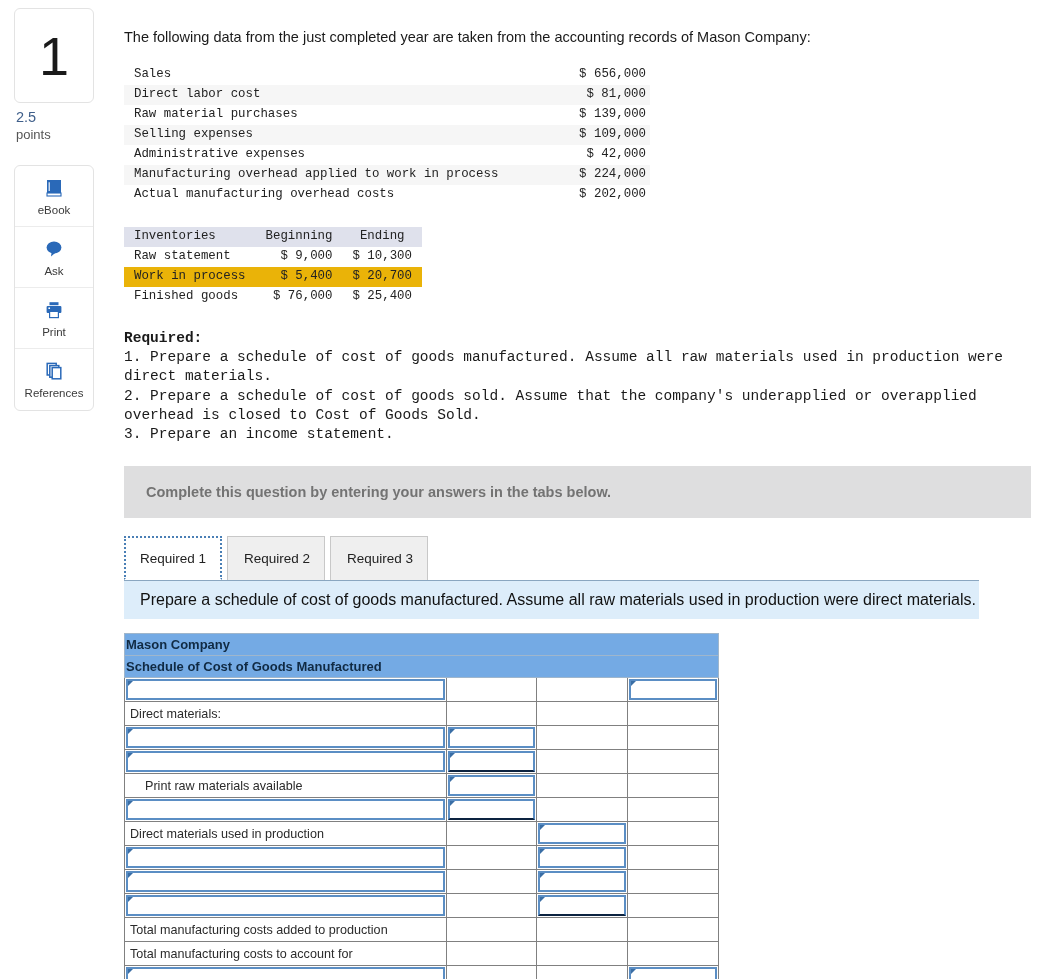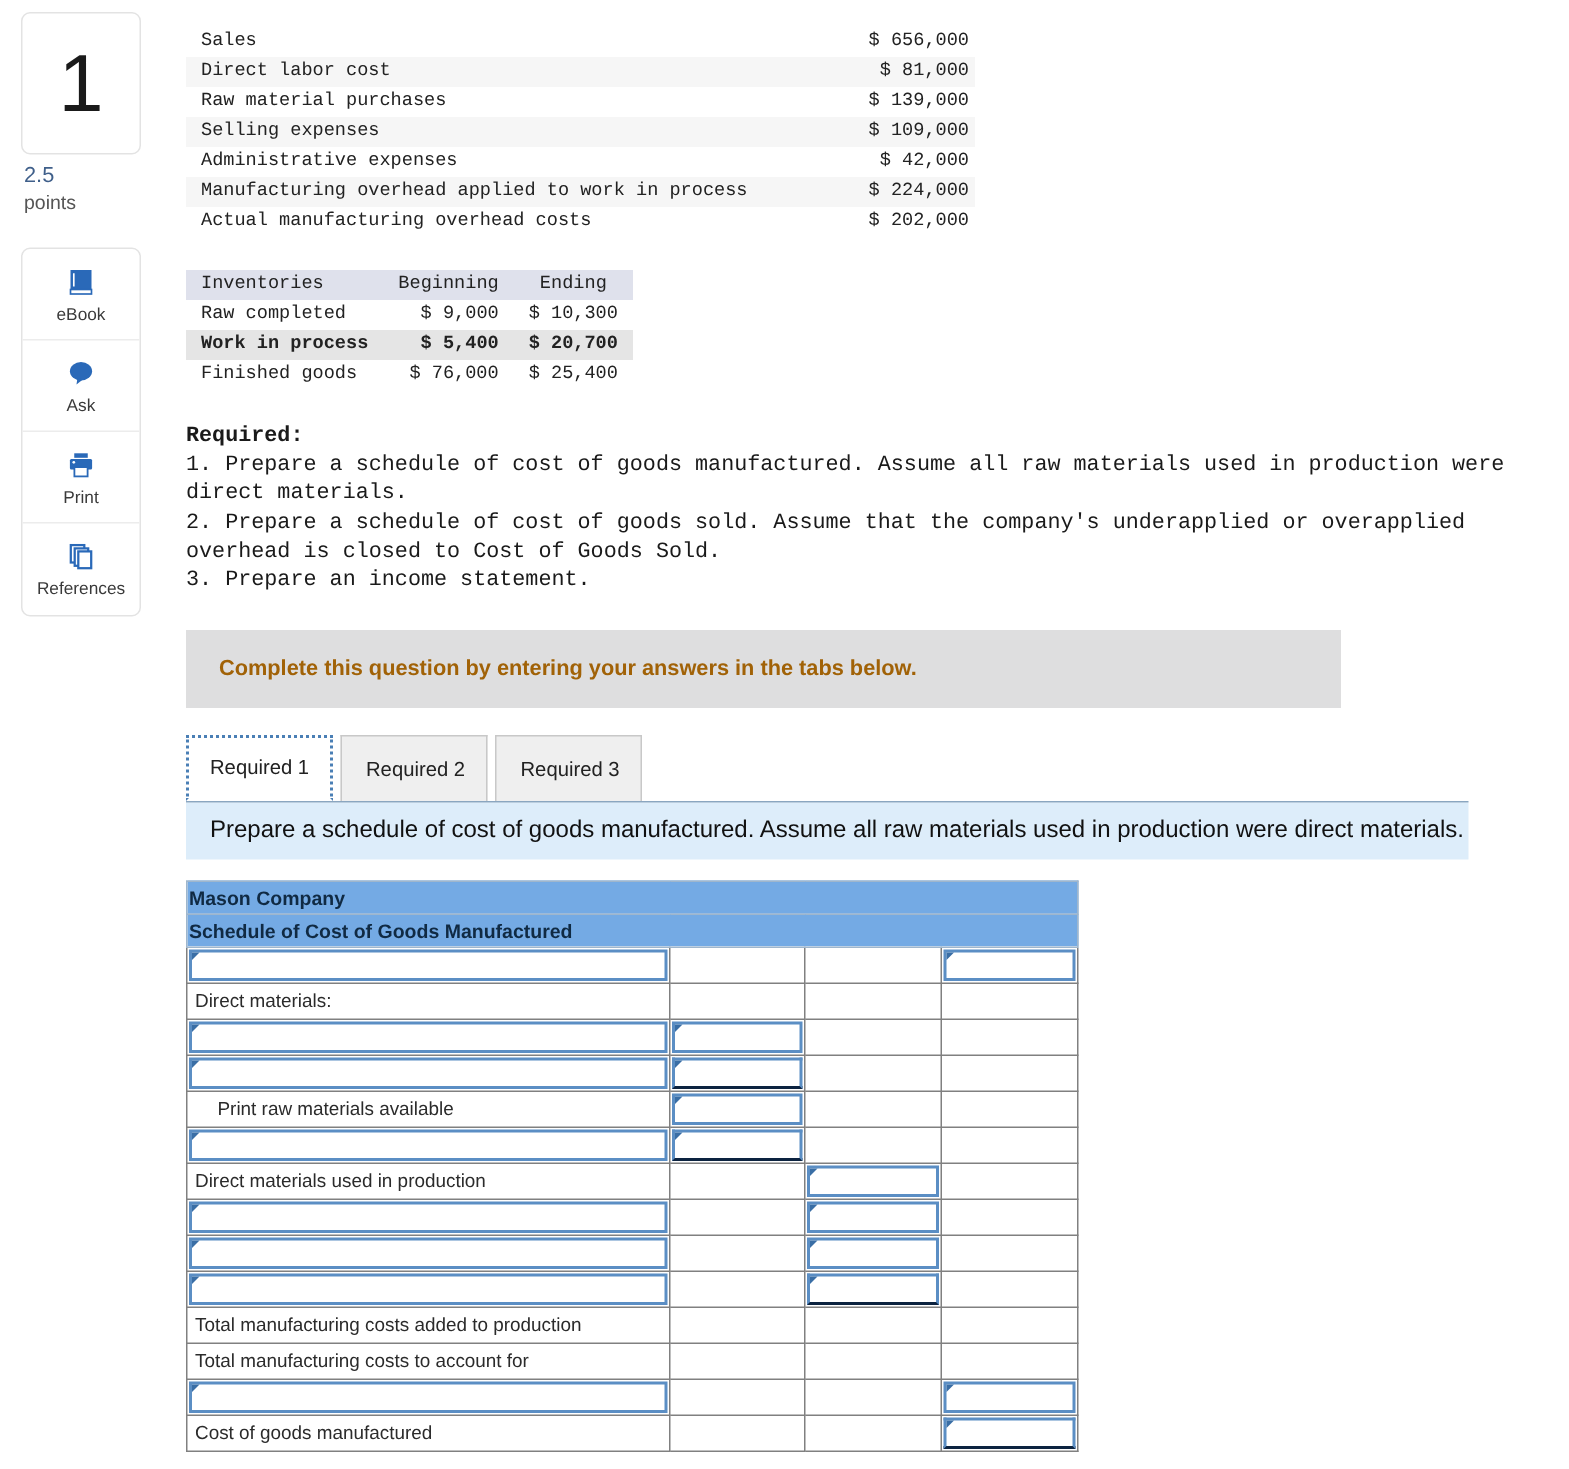--- a/index.html
+++ b/index.html
@@ -79,32 +79,32 @@
     font-family: "Liberation Mono", monospace;
     font-size: 12.4px; color: #222;
   }
   .inv td, .inv th {
     padding: 1px 10px 1px 10px; line-height: 1.45;
     font-weight: normal; white-space: nowrap;
   }
   .inv thead th { background: #dfe1ec; text-align: center; }
   .inv thead th.lead { text-align: left; }
   .inv tbody td.v { text-align: right; }
-  .inv tbody tr.alt td { background: #e5e5e5; font-weight: bold; }
+  .inv tbody tr.alt td { background: #eab308; }
 
   .req-block { margin-top: 22px; font-size: 14.5px; line-height: 1.33; max-width: 920px; font-family: Liberation Mono, monospace; }
   .req-block .hd { font-weight: bold; }
 
   .graybar {
     margin-top: 22px;
-    width: 770px; height: 52px;
+    width: 907px; height: 52px;
     background: #dededf;
     display: flex; align-items: center;
     padding-left: 22px;
-    font-size: 14.5px; font-weight: bold; color: #a16207;
+    font-size: 14.5px; font-weight: bold; color: #737373;
   }
 
   
   .tabstrip {
     margin-top: 16px; width: 855px; height: 47px;
     position: relative;
     border-bottom: 1px solid #8aa6c0;
     display: flex; align-items: flex-end;
   }
   .tab {
@@ -239,20 +239,21 @@
           </svg>
         </span>
         <span class="cap">References</span>
       </div>
 
     </div>
   </div>
 
   <div class="main">
 
+    <div class="intro">The following data from the just completed year are taken from the accounting records of Mason Company:</div>
 
     <table class="facts">
       <tbody>
         <tr>
           <td class="l">Sales</td>
           <td class="v">$ 656,000</td>
         </tr>
         <tr class="alt">
           <td class="l">Direct labor cost</td>
           <td class="v">$ 81,000</td>
@@ -283,21 +284,21 @@
     <table class="inv">
       <thead>
         <tr>
           <th class="lead">Inventories</th>
           <th>Beginning</th>
           <th>Ending</th>
         </tr>
       </thead>
       <tbody>
         <tr>
-          <td>Raw completed</td>
+          <td>Raw statement</td>
           <td class="v">$ 9,000</td>
           <td class="v">$ 10,300</td>
         </tr>
         <tr class="alt">
           <td>Work in process</td>
           <td class="v">$ 5,400</td>
           <td class="v">$ 20,700</td>
         </tr>
         <tr>
           <td>Finished goods</td>

